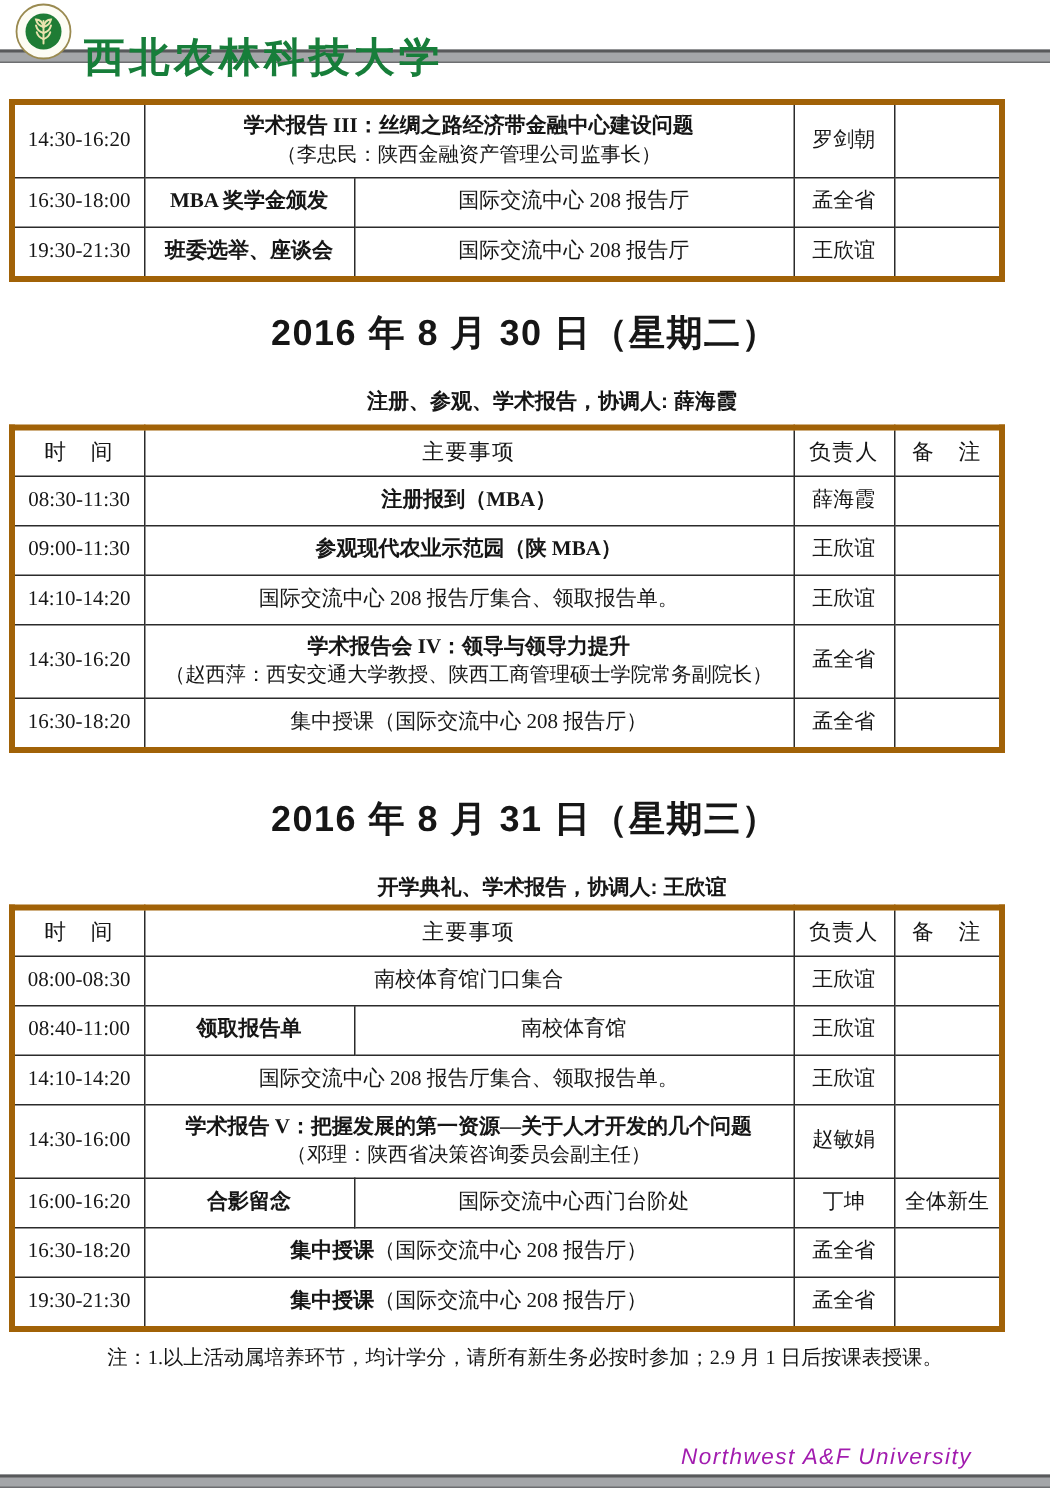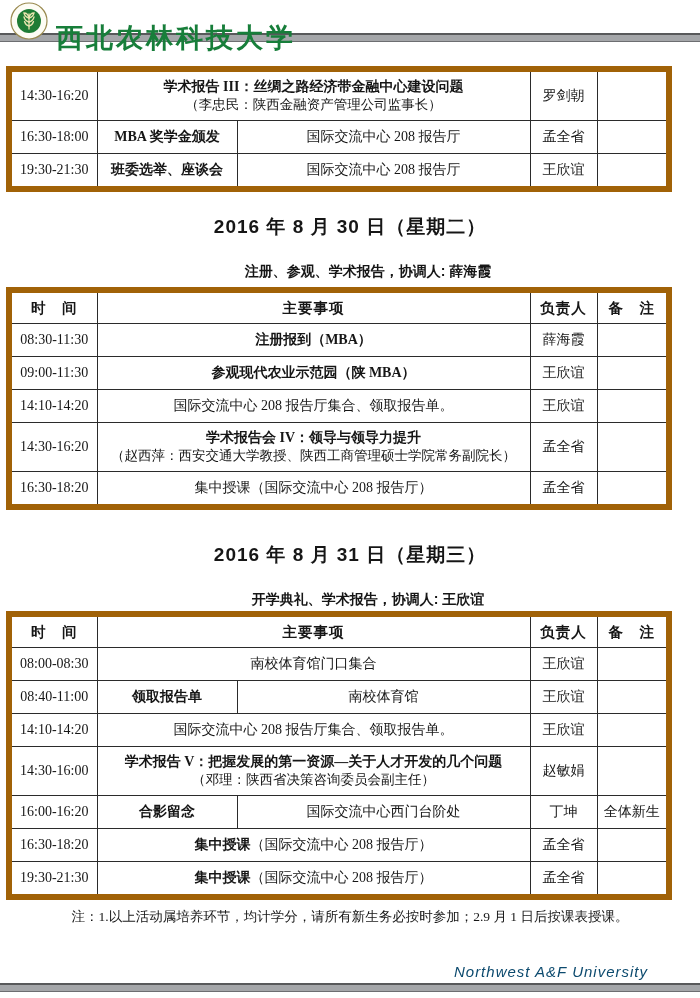--- a/index.html
+++ b/index.html
@@ -14,49 +14,49 @@
   .head-rule{position:absolute;top:33px;left:0;right:0;}
   .logo{position:absolute;left:10px;top:2px;width:38px;height:38px;}
   .uni-name{
     position:absolute;left:56px;top:20px;
     font-family:"Liberation Serif","DejaVu Serif",serif;
     font-weight:bold;font-size:27px;color:#177e3a;letter-spacing:3px;white-space:nowrap;
   }
   
   table.sched{
     border-collapse:collapse;table-layout:fixed;width:660px;margin-left:6px;
-    border:6px solid #a16207;
+    border:4px solid #a16207;
   }
   table.sched th,table.sched td{
     border:1px solid #2b2b2b;text-align:center;vertical-align:middle;
     font-size:14px;padding:0 2px;line-height:1.3;overflow:hidden;
   }
-  table.sched th{font-weight:bold;height:30px;font-size:14.5px;letter-spacing:1px;}
+  table.sched th{font-weight:normal;height:30px;font-size:14.5px;letter-spacing:1px;}
   tr.h-s td{height:32px;}
   tr.h-d td{height:48px;}
   .b{font-weight:bold;}
   .sub{font-size:13.5px;font-weight:normal;}
   .t1{margin-top:20px;}
   .t2{margin-top:8px;}
   .t3{margin-top:4px;}
   
   .day-title{
     margin-top:22px;text-align:center;font-family:"Liberation Sans","DejaVu Sans",sans-serif;
-    font-weight:bold;font-size:19px;letter-spacing:1px;line-height:26px;
+    font-weight:bold;font-size:24px;letter-spacing:1px;line-height:26px;
   }
   .day-sub{
     margin-top:23px;text-align:center;font-family:"Liberation Sans","DejaVu Sans",sans-serif;
     font-weight:bold;font-size:14px;line-height:16px;padding-left:36px;
   }
   .mt-lg{margin-top:32px;}
   .footnote{margin-top:8px;text-align:center;font-size:13.5px;line-height:17px;}
   .footer-en{
     position:absolute;right:52px;bottom:18px;
     font-family:"Liberation Sans","DejaVu Sans",sans-serif;font-style:italic;
-    font-size:15px;color:#0c4a6e;letter-spacing:1px;
+    font-size:15px;color:#a21caf;letter-spacing:1px;
   }
   .foot-rule{position:absolute;left:0;right:0;bottom:6px;}
 </style>
 </head>
 <body>
 
 <div class="page-header">
   <div class="head-rule rule"></div>
   <span class="logo">
     <svg width="38" height="38" viewBox="0 0 38 38">

